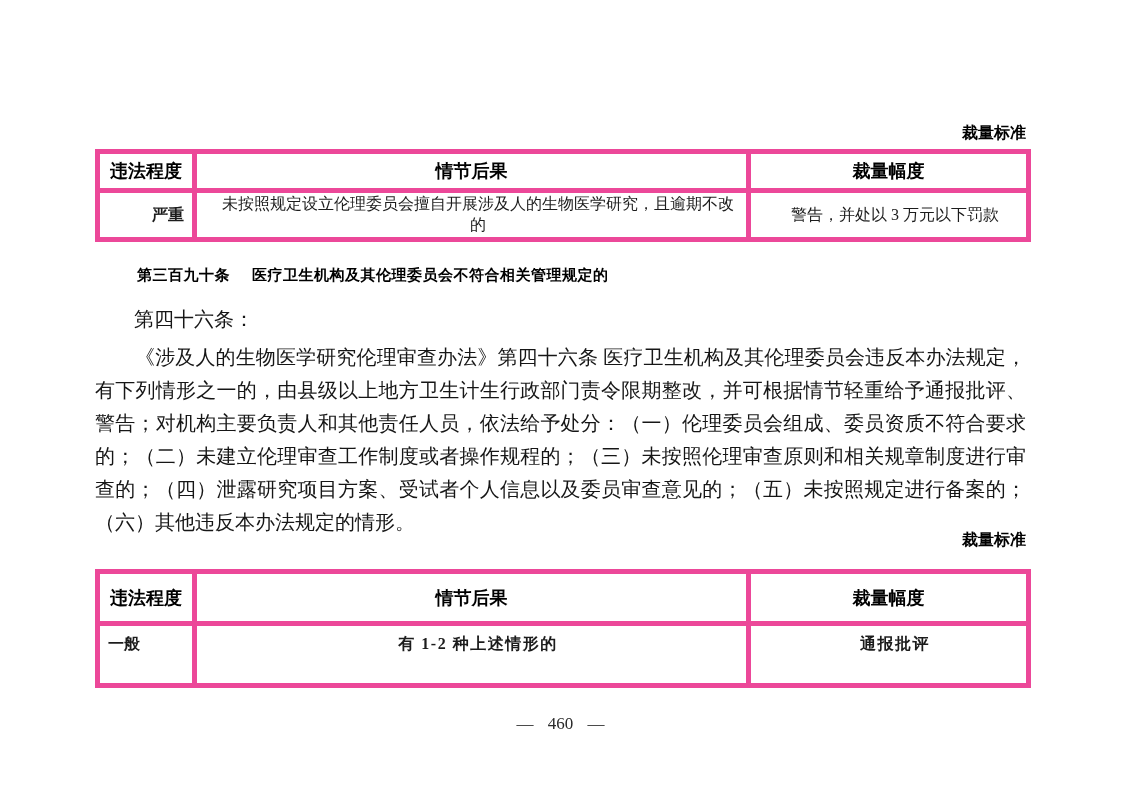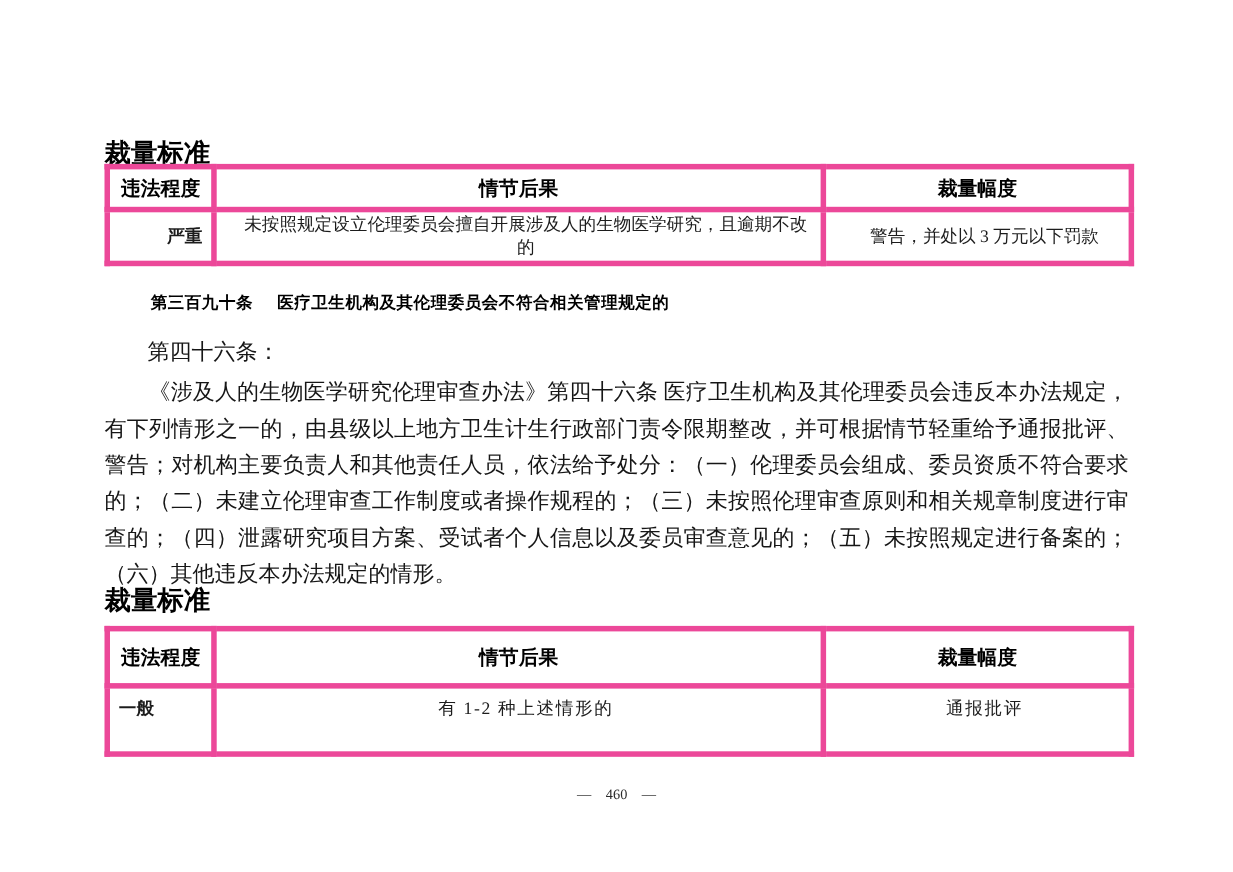--- a/index.html
+++ b/index.html
@@ -11,24 +11,24 @@
   }
   .page {
     position:relative;
     width:1121px; height:793px;
     background:#ffffff;
     overflow:hidden;
   }
   .tbl-title {
     position:absolute;
     left:95px; width:931px;
-    text-align:left;
+    text-align:right;
     font-family:Liberation Serif, serif;
     font-weight:bold;
-    font-size:24px;
+    font-size:16px;
     color:#000000;
   }
   #tbl-title-1 { top:123px; }
   #tbl-title-2 { top:530px; }
 
   table.ruling {
     position:absolute;
     left:95px; width:931px;
     border-collapse:collapse;
     table-layout:fixed;
@@ -56,21 +56,21 @@
   table.ruling td {
     font-size:16px;
     color:#1c1c1c;
   }
   #table-1 td { vertical-align:middle; }
   #table-2 td { vertical-align:top; padding-top:8px; }
   td.level { font-weight:bold;padding-left:44px; }
   #table-1 td.level { text-align:center; }
   #table-2 td.level { text-align:left; padding-left:8px; }
   td.circumstance, td.penalty { text-align:center; padding-left:19px; padding-right:6px; }
-  #table-2 td.circumstance, #table-2 td.penalty { letter-spacing:1.5px; }
+  #table-2 td.circumstance, #table-2 td.penalty { letter-spacing:1.5px;font-weight:bold; }
 
   .article-heading {
     position:absolute;
     left:137px; top:266px;
     font-size:15px;
     font-weight:bold;
     color:#000000;
     letter-spacing:0.5px;
     white-space:nowrap;
   }
@@ -90,21 +90,21 @@
     line-height:33px;
     text-align:justify;
     text-indent:2em;
     color:#161616;
   }
   .page-number {
     position:absolute;
     left:0; top:714px;
     width:1121px;
     text-align:center;
-    font-size:13px;
+    font-size:17px;
     color:#2a2a2a;
     word-spacing:10px;
   }
 </style>
 </head>
 <body>
 
 <div class="page">
 
   <div class="tbl-title" id="tbl-title-1">裁量标准</div>

